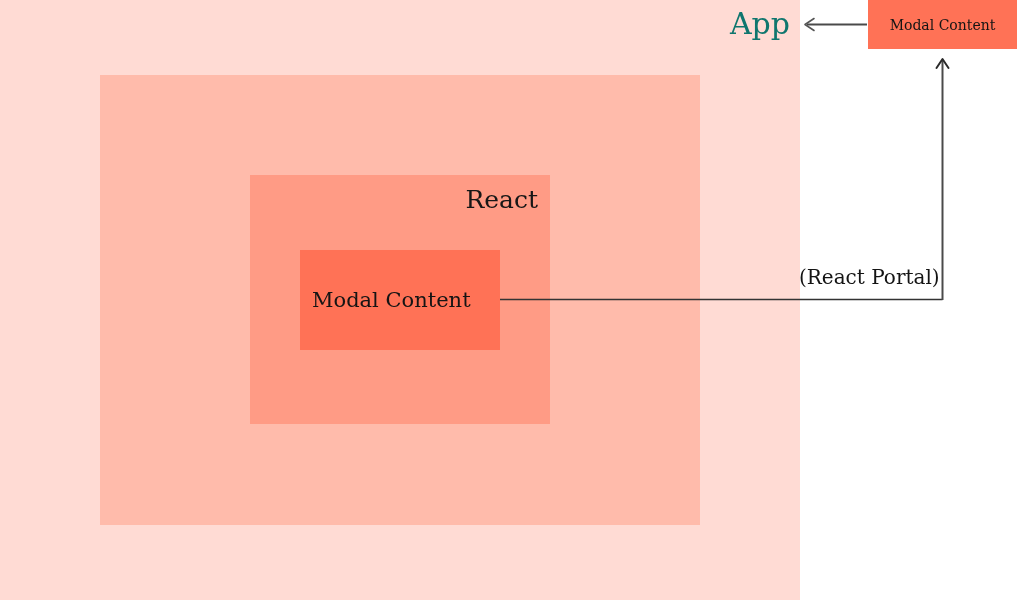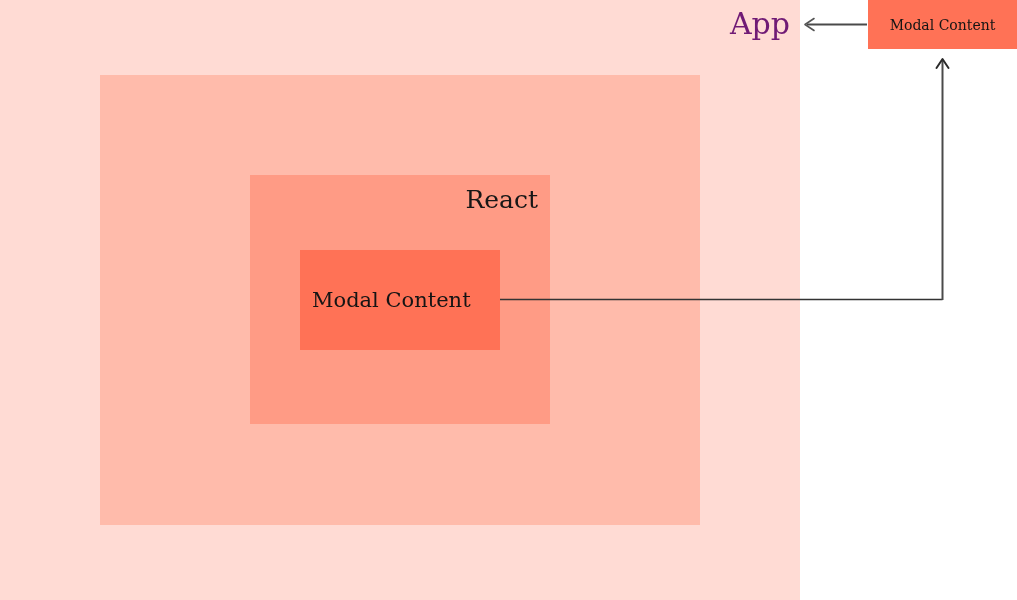--- a/index.html
+++ b/index.html
@@ -37,21 +37,21 @@
     height: 600px;
     background: #ffdbd4;
   }
 
   #app-label {
     position: absolute;
     right: 10px;
     top: 6px;
     font-size: 30px;
     line-height: 36px;
-    color: #701a75;
+    color: #0f766e;
     white-space: nowrap;
   }
 
   #outer-layer {
     left: 100px;
     top: 75px;
     width: 600px;
     height: 450px;
     background: #ffbbab;
   }
@@ -161,14 +161,15 @@
     <path d="M 500 299.5 L 942.5 299.5" stroke="#333333" stroke-width="1.6" fill="none"></path>
 
     <path d="M 942.5 300 L 942.5 61" stroke="#4a4a4a" stroke-width="2" fill="none"></path>
 
     <path d="M 936.5 68 L 942.5 59 L 948.5 68" stroke="#2a2a2a" stroke-width="2" fill="none" stroke-linecap="round" stroke-linejoin="round"></path>
 
     <path d="M 867 24.5 L 807 24.5" stroke="#4a4a4a" stroke-width="2" fill="none"></path>
     <path d="M 814 18.5 L 805 24.5 L 814 30.5" stroke="#555555" stroke-width="1.6" fill="none" stroke-linecap="round" stroke-linejoin="round"></path>
   </svg>
 
+  <div id="portal-annotation">(React Portal)</div>
 
 </div>
 
 </body></html>

